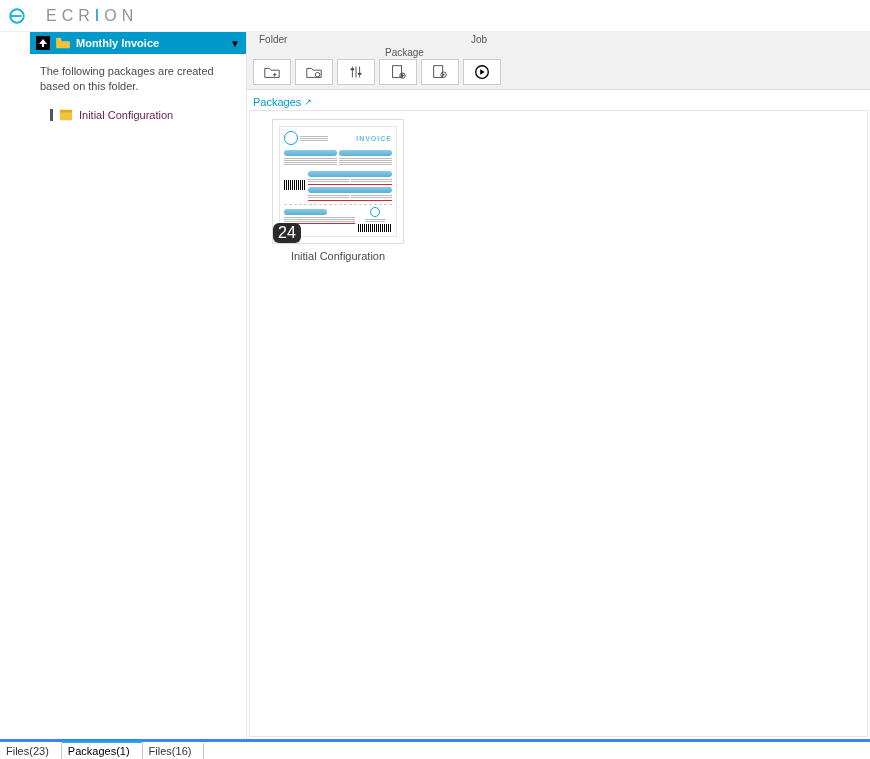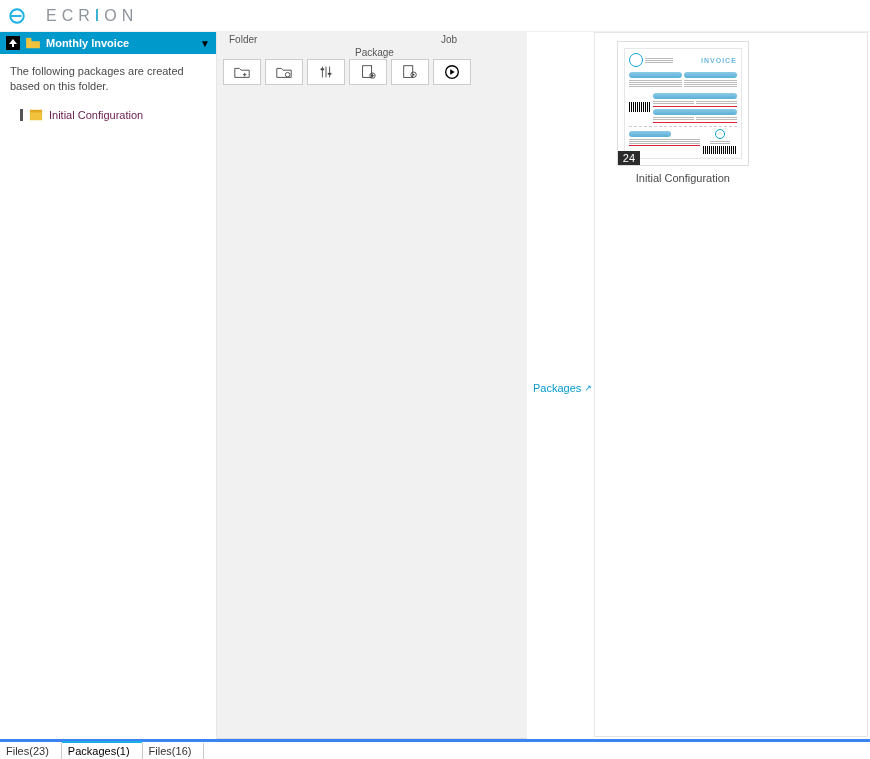--- a/index.html
+++ b/index.html
@@ -22,31 +22,32 @@
     font-size: 14px;
     color: #8e949b;
     font-variant: small-caps;
     letter-spacing: 1px;
   }
 
   
   .body {
     display: flex;
     height: calc(100% - 32px - 20px);
+    padding-left: 30px;
   }
   .sidebar {
     width: 217px;
     display: flex;
     flex-direction: column;
     border-right: 1px solid #e6e6e6;
   }
   .main {
     flex: 1;
     display: flex;
-    flex-direction: row;
+    flex-direction: column;
   }
 
   
   .current-folder {
     background: #0099cc;
     color: #fff;
     font-size: 11px;
     font-weight: bold;
     height: 22px;
     display: flex;
@@ -131,22 +132,23 @@
     position: relative;
     border: 1px solid #ddd;
     background: #fff;
     padding: 6px;
   }
   .thumb-wrap .page-count {
     position: absolute;
     left: 0; bottom: 0;
     background: #2b2b2b;
     color: #fff;
-    font-size: 11px;
+    font-size: 16px;
     padding: 1px 5px;
+    border-radius: 6px;
   }
   .card-label {
     font-size: 11px;
     color: #4a4a4a;
     margin-top: 6px;
     text-align: center;
   }
 
   
   .doc {

